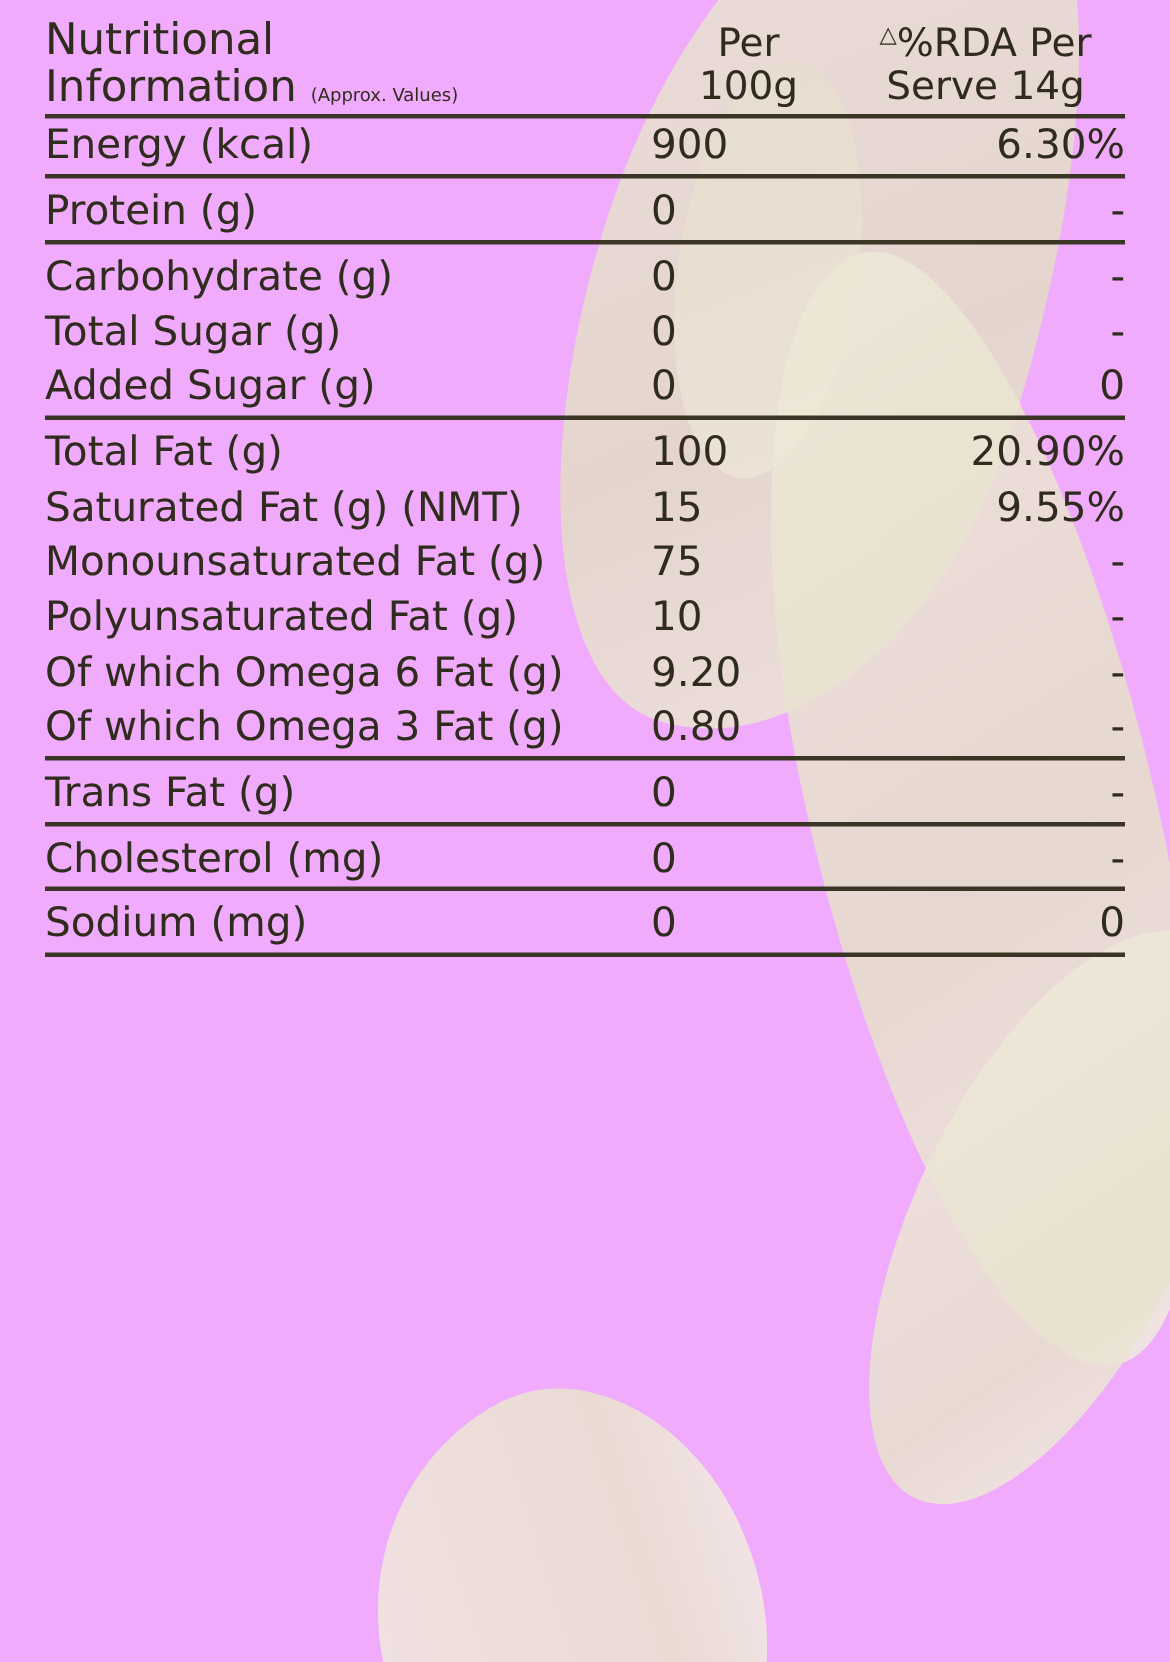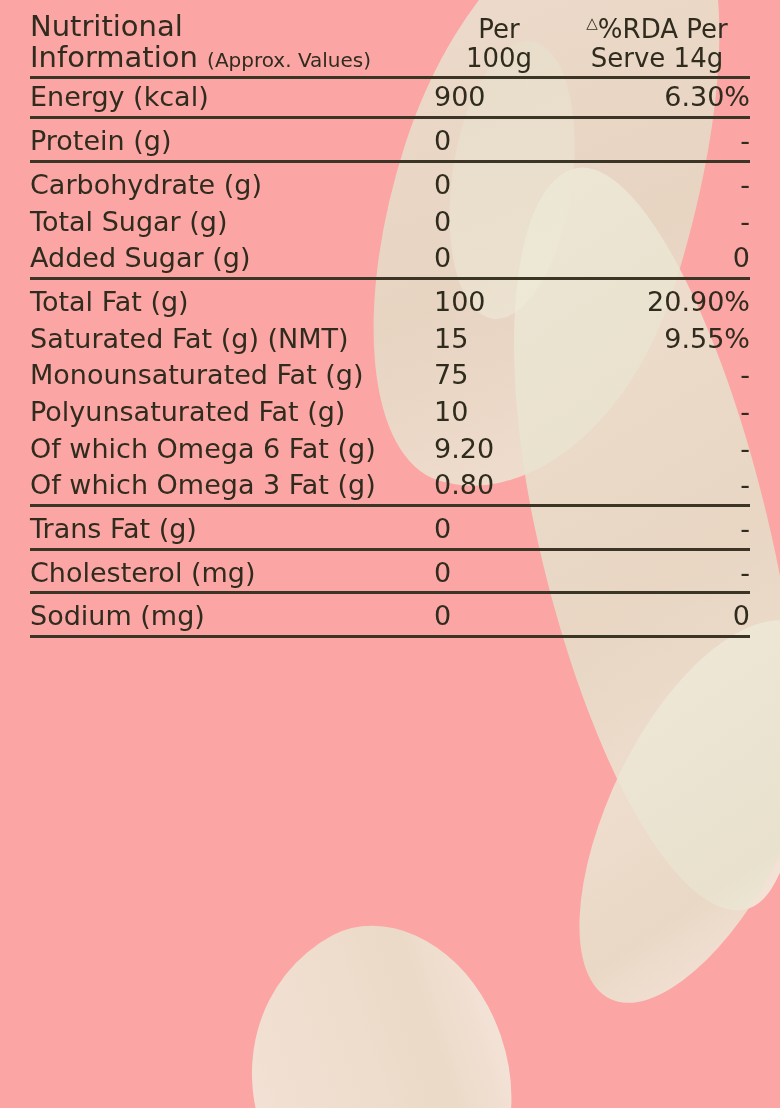--- a/index.html
+++ b/index.html
@@ -8,21 +8,21 @@
     height: 1108px;
     background: #f4f0e4;
     font-family: "DejaVu Sans", sans-serif;
     color: #2f2c1e;
     overflow: hidden;
   }
   #page {
     position: relative;
     width: 780px;
     height: 1108px;
-    background: #fca5a5;
+    background: #f0abfc;
     overflow: hidden;
   }
   
   .bg-leaf {
     position: absolute;
     background: #e8e2cf;
     opacity: .85;
     pointer-events: none;
   }
   .leaf-a {
@@ -82,21 +82,21 @@
   .col-name { width: 404px; text-align: left; }
   .col-per100 { width: 130px; text-align: left; padding-right: 16px !important; }
   .col-rda { width: 186px; text-align: right; }
 
   thead td { font-weight: normal; }
   .hdr-name {
     font-size: 29px;
     line-height: 1.06;
   }
   .hdr-sub {
-    font-size: 20px;
+    font-size: 12px;
   }
   .hdr-mid, .hdr-right {
     font-size: 26px;
     text-align: center;
     line-height: 1.1;
   }
   .hdr-mid { padding-right: 0 !important; }
   .tri { font-size: 15px; vertical-align: top; }
 
   tr.rule-thick > td { border-bottom: 3px solid #3a3524; }

